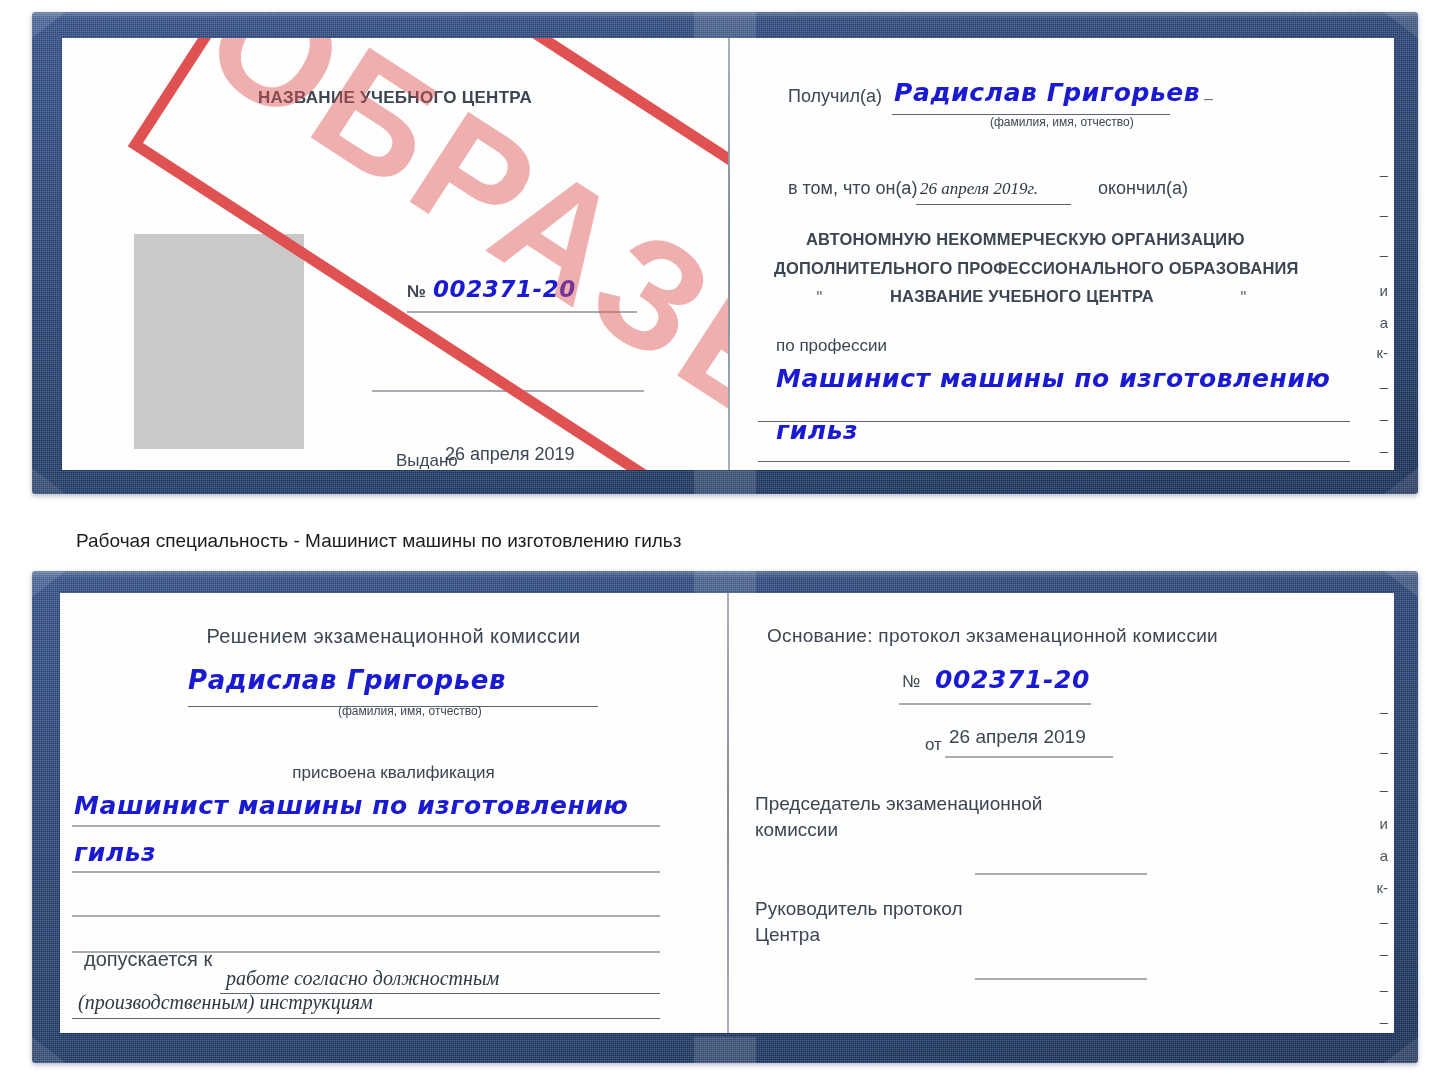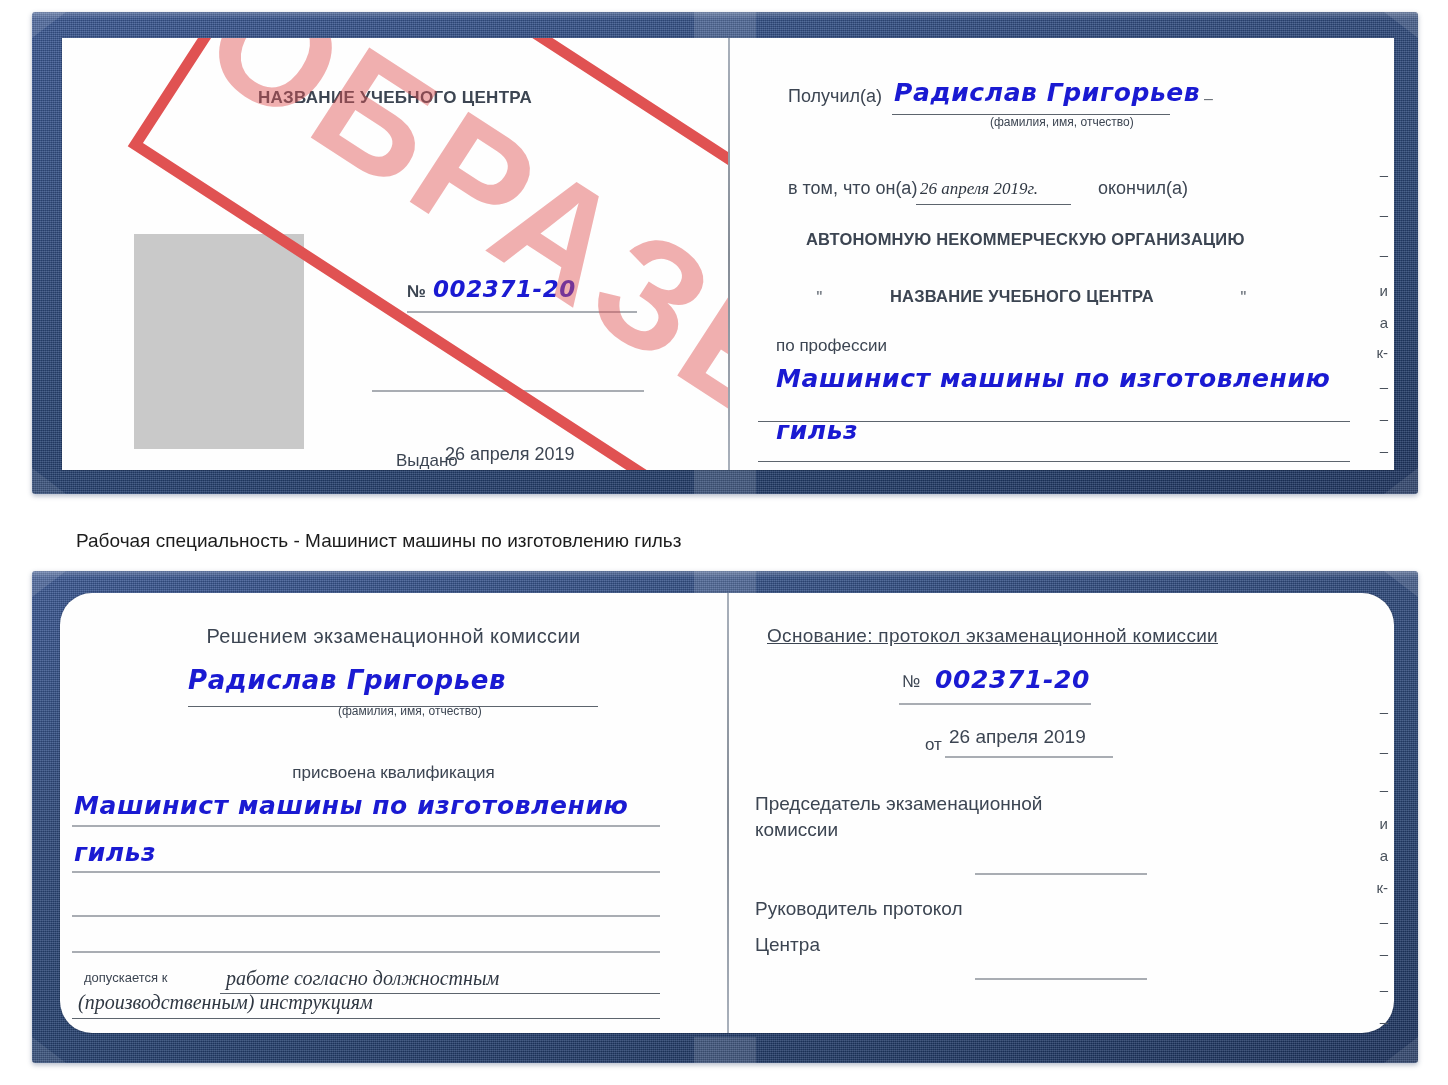--- a/index.html
+++ b/index.html
@@ -36,21 +36,21 @@
     background:linear-gradient(180deg,rgba(255,255,255,.22),rgba(255,255,255,0));
   }
 
   
   .pages{
     position:absolute;
     background:#fefefe;
     box-shadow:0 0 2px rgba(0,0,0,.25);
   }
   .cert.top .pages{left:30px;right:24px;top:26px;bottom:24px;}
-  .cert.bottom .pages{left:28px;right:24px;top:22px;bottom:30px;border-radius:32px;}
+  .cert.bottom .pages{left:28px;right:24px;top:22px;bottom:30px;}
 
   
   .flap{position:absolute;width:0;height:0;opacity:.55;}
   .flap.tl{left:0;top:0;border-top:26px solid rgba(255,255,255,.22);border-right:34px solid transparent;}
   .flap.bl{left:0;bottom:0;border-bottom:26px solid rgba(255,255,255,.18);border-right:34px solid transparent;}
   .flap.tr{right:0;top:0;border-top:26px solid rgba(255,255,255,.22);border-left:34px solid transparent;}
   .flap.br{right:0;bottom:0;border-bottom:26px solid rgba(255,255,255,.18);border-left:34px solid transparent;}
 
   
   .spine-notch{
@@ -174,20 +174,21 @@
       <div class="rule dark" style="left:164px;top:76px;width:278px;"></div>
       <div class="t" style="left:262px;top:77px;font-size:12px;color:#3c4552;">(фамилия, имя, отчество)</div>
       <div class="t" style="left:476px;top:52px;font-size:16px;color:#6a7078;">–</div>
 
       <div class="t" style="left:60px;top:140px;font-size:18px;">в том, что он(а)</div>
       <div class="t ital" style="left:192px;top:141px;font-size:17px;">26 апреля 2019г.</div>
       <div class="rule dark" style="left:188px;top:166px;width:155px;"></div>
       <div class="t" style="left:370px;top:140px;font-size:18px;">окончил(а)</div>
 
       <div class="t bold" style="left:78px;top:192px;font-size:16.5px;letter-spacing:.2px;">АВТОНОМНУЮ НЕКОММЕРЧЕСКУЮ ОРГАНИЗАЦИЮ</div>
+      <div class="t bold" style="left:46px;top:221px;font-size:16.5px;letter-spacing:.2px;">ДОПОЛНИТЕЛЬНОГО ПРОФЕССИОНАЛЬНОГО ОБРАЗОВАНИЯ</div>
       <div class="t bold" style="left:88px;top:250px;font-size:14px;color:#7d838b;">"</div>
       <div class="t bold" style="left:162px;top:249px;font-size:16.5px;letter-spacing:.2px;">НАЗВАНИЕ УЧЕБНОГО ЦЕНТРА</div>
       <div class="t bold" style="left:512px;top:250px;font-size:14px;color:#7d838b;">"</div>
 
       <div class="t" style="left:48px;top:298px;font-size:17px;">по профессии</div>
       <div class="t hand" style="left:48px;top:326px;font-size:25px;">Машинист машины по изготовлению</div>
       <div class="rule dark" style="left:30px;top:383px;width:592px;"></div>
       <div class="t hand" style="left:48px;top:378px;font-size:25px;">гильз</div>
       <div class="rule dark" style="left:30px;top:423px;width:592px;"></div>
 
@@ -230,45 +231,45 @@
 
       <div class="t hand" style="left:14px;top:198px;font-size:25px;">Машинист машины по изготовлению</div>
       <div class="rule" style="left:12px;top:232px;width:588px;"></div>
 
       <div class="t hand" style="left:14px;top:245px;font-size:25px;">гильз</div>
       <div class="rule" style="left:12px;top:278px;width:588px;"></div>
 
       <div class="rule" style="left:12px;top:322px;width:588px;"></div>
       <div class="rule" style="left:12px;top:358px;width:588px;"></div>
 
-      <div class="t" style="left:24px;top:377px;font-size:13px;">допускается к</div>
+      <div class="t" style="left:24px;top:355px;font-size:20px;">допускается к</div>
       <div class="t ital" style="left:166px;top:374px;font-size:20px;">работе согласно должностным</div>
       <div class="rule dark" style="left:160px;top:400px;width:440px;"></div>
       <div class="t ital" style="left:18px;top:398px;font-size:20px;">(производственным) инструкциям</div>
       <div class="rule dark" style="left:12px;top:425px;width:588px;"></div>
 
     </div>
 
     <div class="page right">
-      <div class="t" style="left:40px;top:32px;font-size:19px;letter-spacing:.3px;text-decoration:underline;">Основание: протокол экзаменационной комиссии</div>
+      <div class="t" style="left:40px;top:32px;font-size:19px;letter-spacing:.3px;">Основание: протокол экзаменационной комиссии</div>
 
       <div class="t" style="left:175px;top:79px;font-size:17px;">№</div>
       <div class="t hand" style="left:208px;top:72px;font-size:25px;">002371-20</div>
       <div class="rule" style="left:172px;top:110px;width:192px;"></div>
 
       <div class="t" style="left:198px;top:142px;font-size:17px;">от</div>
       <div class="t" style="left:222px;top:133px;font-size:19px;">26 апреля 2019</div>
       <div class="rule" style="left:218px;top:163px;width:168px;"></div>
 
       <div class="t" style="left:28px;top:200px;font-size:19px;">Председатель экзаменационной</div>
       <div class="t" style="left:28px;top:226px;font-size:19px;">комиссии</div>
       <div class="rule" style="left:248px;top:280px;width:172px;"></div>
 
       <div class="t" style="left:28px;top:305px;font-size:19px;">Руководитель протокол</div>
-      <div class="t" style="left:28px;top:331px;font-size:19px;margin-top:10px;">Центра</div>
+      <div class="t" style="left:28px;top:331px;font-size:19px;">Центра</div>
       <div class="rule" style="left:248px;top:385px;width:172px;"></div>
 
       <div class="edge-frag" style="top:110px;">–</div>
       <div class="edge-frag" style="top:150px;">–</div>
       <div class="edge-frag" style="top:188px;">–</div>
       <div class="edge-frag" style="top:222px;">и</div>
       <div class="edge-frag" style="top:254px;">а</div>
       <div class="edge-frag" style="top:286px;">к-</div>
       <div class="edge-frag" style="top:320px;">–</div>
       <div class="edge-frag" style="top:352px;">–</div>

